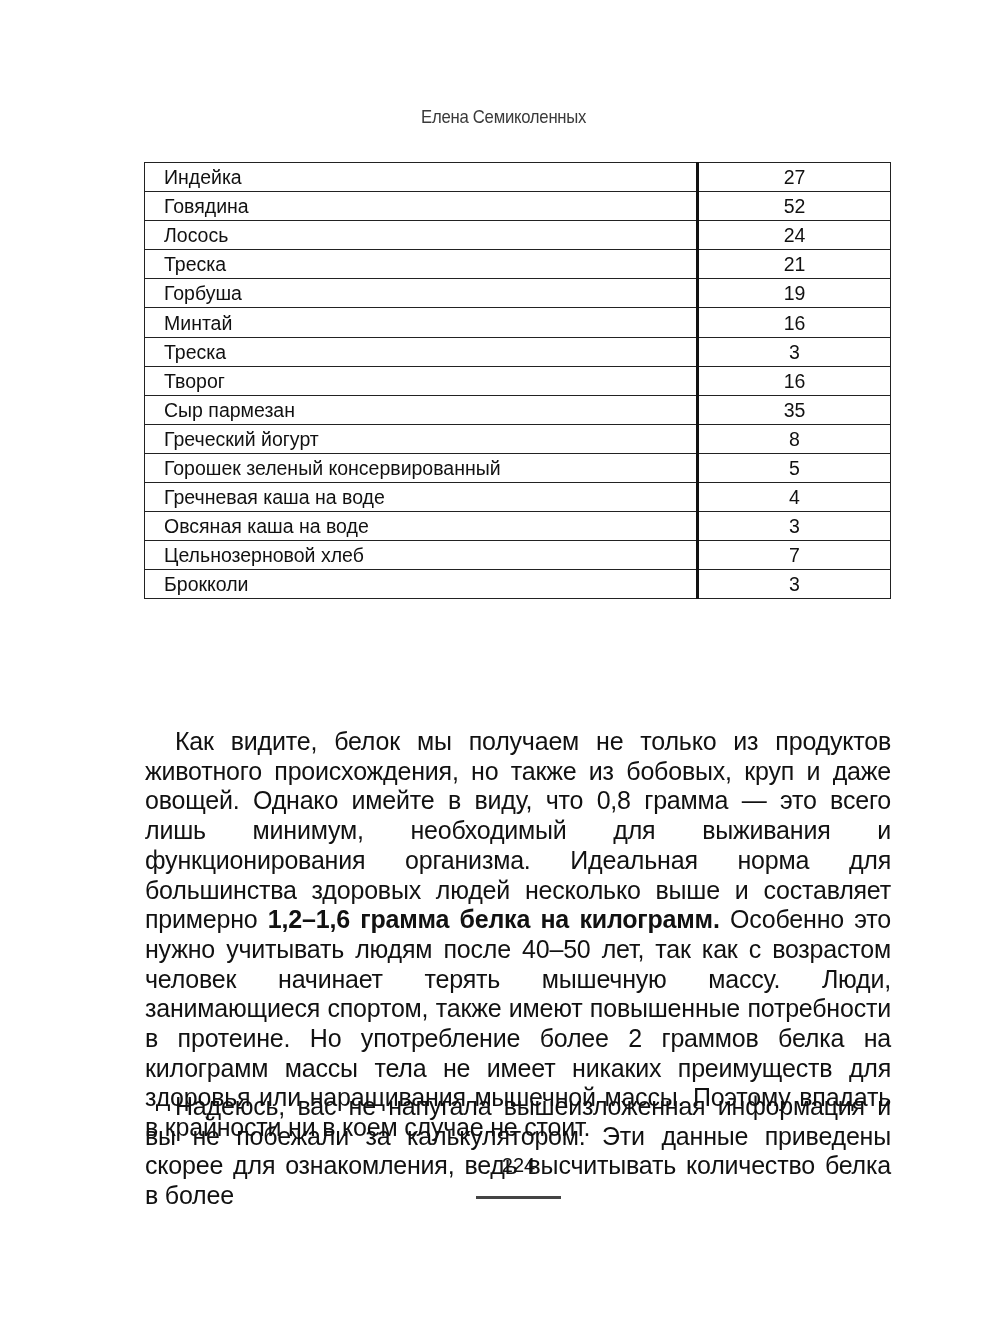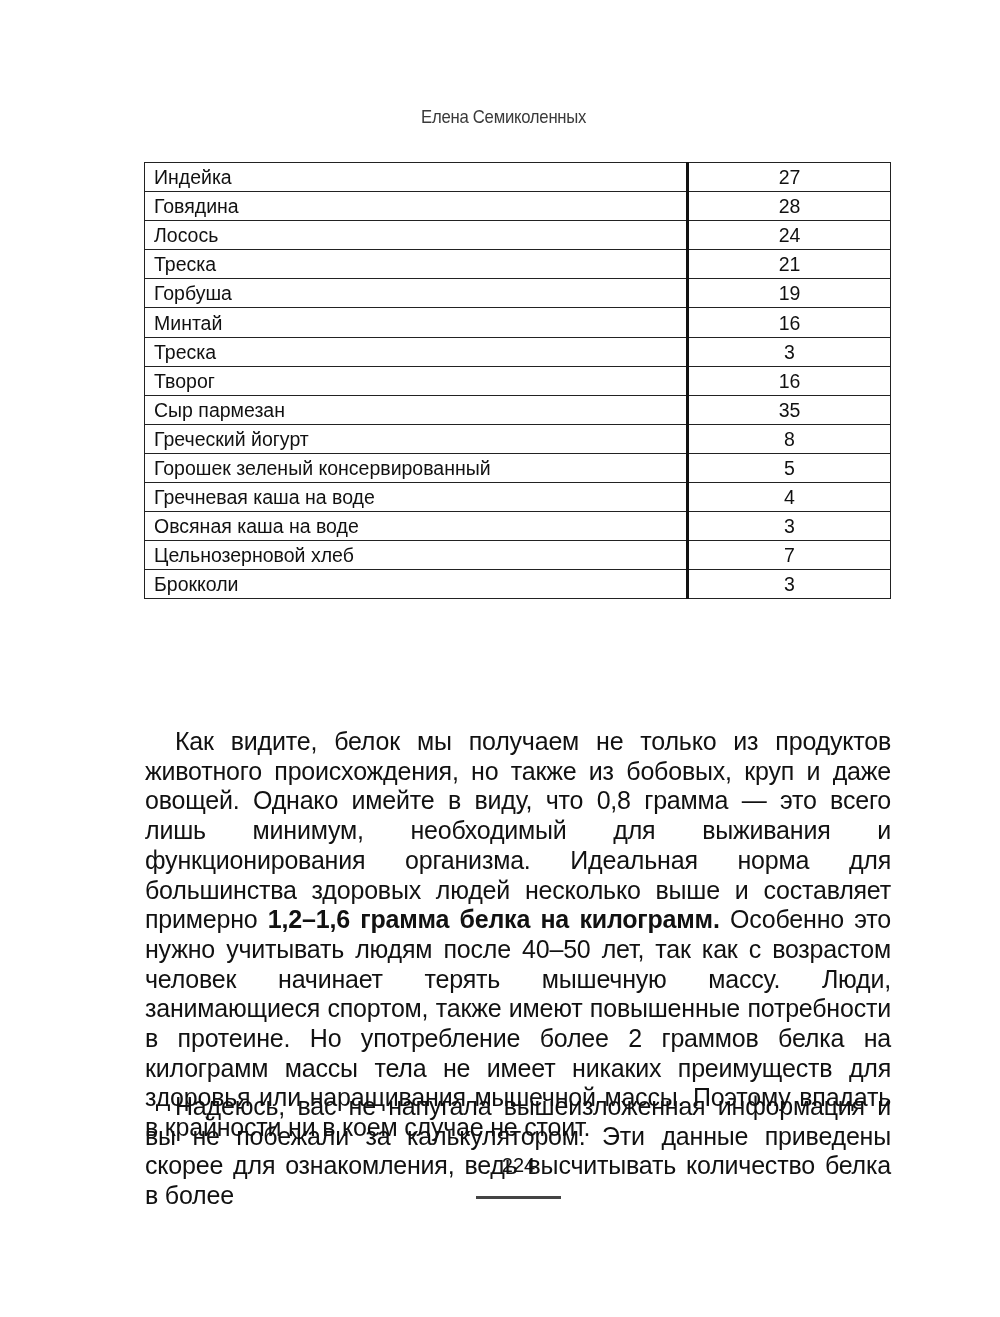--- a/index.html
+++ b/index.html
@@ -11,21 +11,21 @@
       transform: scaleX(0.88); transform-origin: 530px 0;
     }
     .protein-table {
       position: absolute; left: 144px; top: 162px; width: 747px;
       border-collapse: collapse; font-family: "Liberation Sans", sans-serif;
       font-size: 19.5px; color: #111;
     }
     .protein-table td {
       border: 1.6px solid #222; height: 28.1px; padding: 0; line-height: 28px;
     }
-    .protein-table td.food { padding-left: 9px; width: 532px; border-right: 3px solid #111; }
+    .protein-table td.food { padding-left: 19px; width: 532px; border-right: 3px solid #111; }
     .protein-table td.val { text-align: center; }
     .body-text {
       position: absolute; left: 145px; width: 746px;
       font-family: "Liberation Sans", sans-serif; font-size: 25px;
       line-height: 29.7px; color: #111; text-align: justify;
       letter-spacing: -0.2px;
     }
     .body-text p { margin: 0; text-indent: 30px; }
     .para1 { top: 727px; }
     .para2 { top: 1092px; }
@@ -44,21 +44,21 @@
 <div class="running-head">Елена Семиколенных</div>
 
 <table class="protein-table">
   <tbody>
     <tr>
         <td class="food">Индейка</td>
         <td class="val">27</td>
       </tr>
     <tr>
         <td class="food">Говядина</td>
-        <td class="val">28</td>
+        <td class="val">52</td>
       </tr>
     <tr>
         <td class="food">Лосось</td>
         <td class="val">24</td>
       </tr>
     <tr>
         <td class="food">Треска</td>
         <td class="val">21</td>
       </tr>
     <tr>

